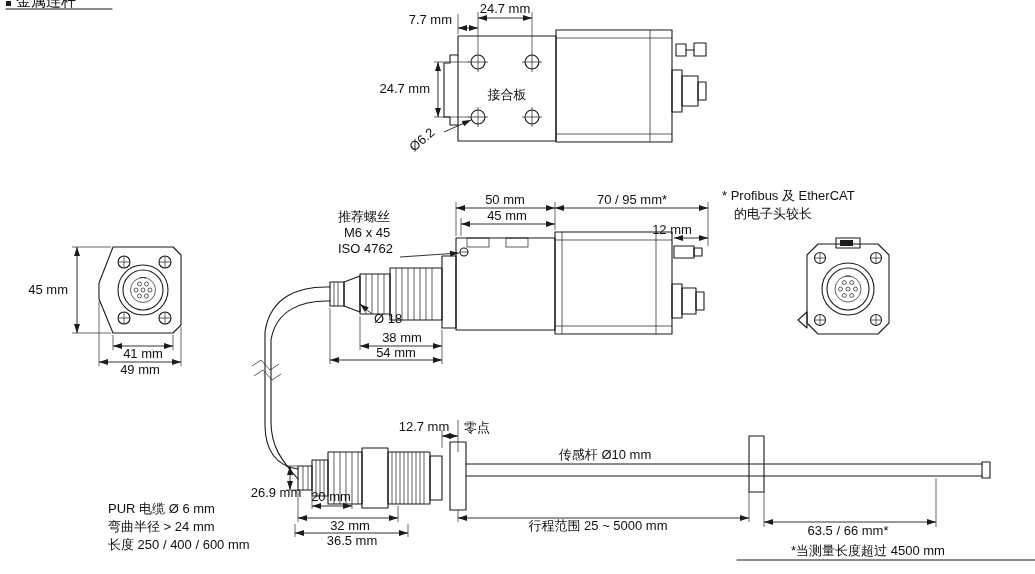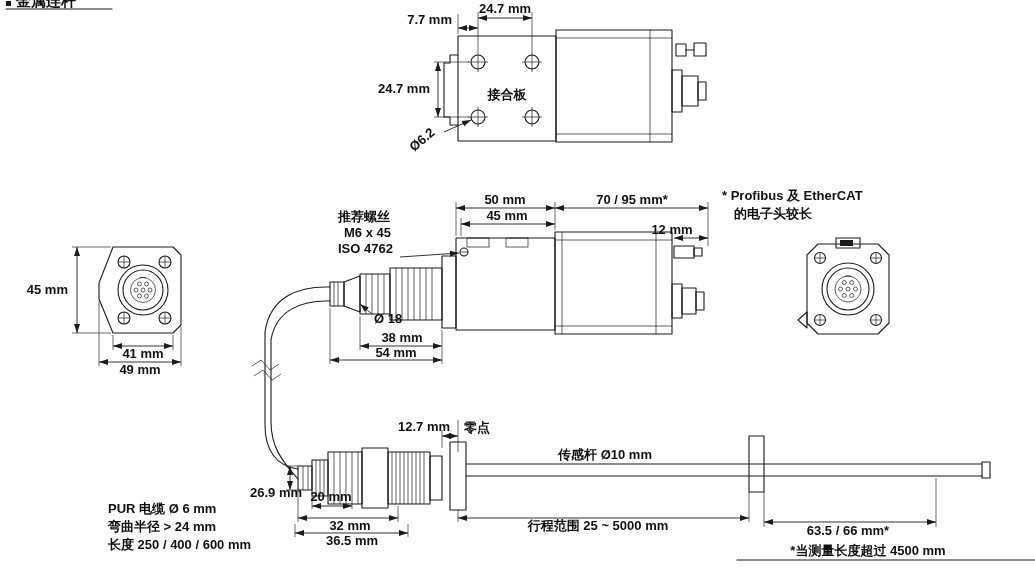--- a/index.html
+++ b/index.html
@@ -1,17 +1,17 @@
 <!DOCTYPE html>
 <html><head>
 <meta charset="utf-8">
 <style>
   html,body{margin:0;padding:0;background:#fff;}
   .canvas{position:relative;width:1035px;height:574px;background:#ffffff;overflow:hidden;
-          font-family:"Liberation Sans",sans-serif;font-weight:bold;}
+          font-family:"Liberation Sans",sans-serif;}
   svg{position:absolute;left:0;top:0;}
   .ln{stroke:#1b1b1b;stroke-width:1.1;fill:none;stroke-linejoin:round;stroke-linecap:round;}
   .thin{stroke:#1b1b1b;stroke-width:0.7;fill:none;}
   .ext{stroke:#2a2a2a;stroke-width:0.7;fill:none;}
   .dl{stroke:#1b1b1b;stroke-width:0.9;fill:none;}
   .t{font-family:"Liberation Sans","DejaVu Sans",sans-serif;font-size:13px;fill:#101010;}
   .fillmark{fill:#1b1b1b;stroke:none;}
 </style>
 </head>
 <body>

